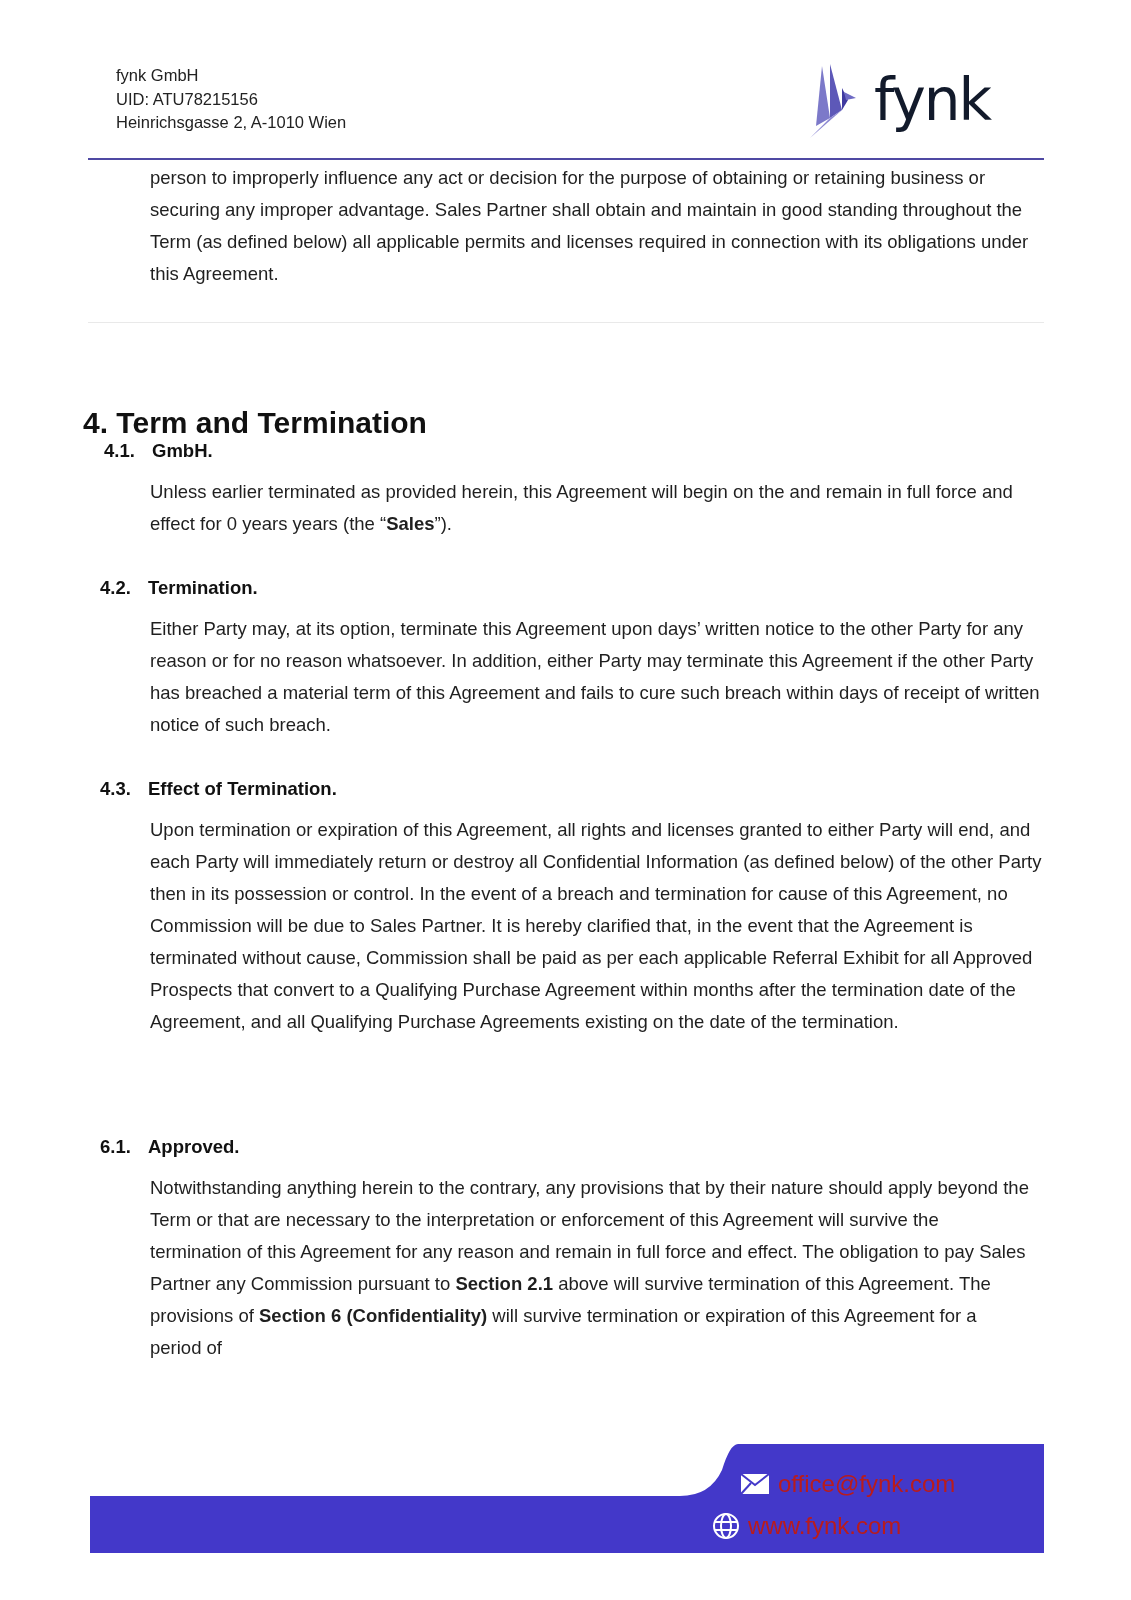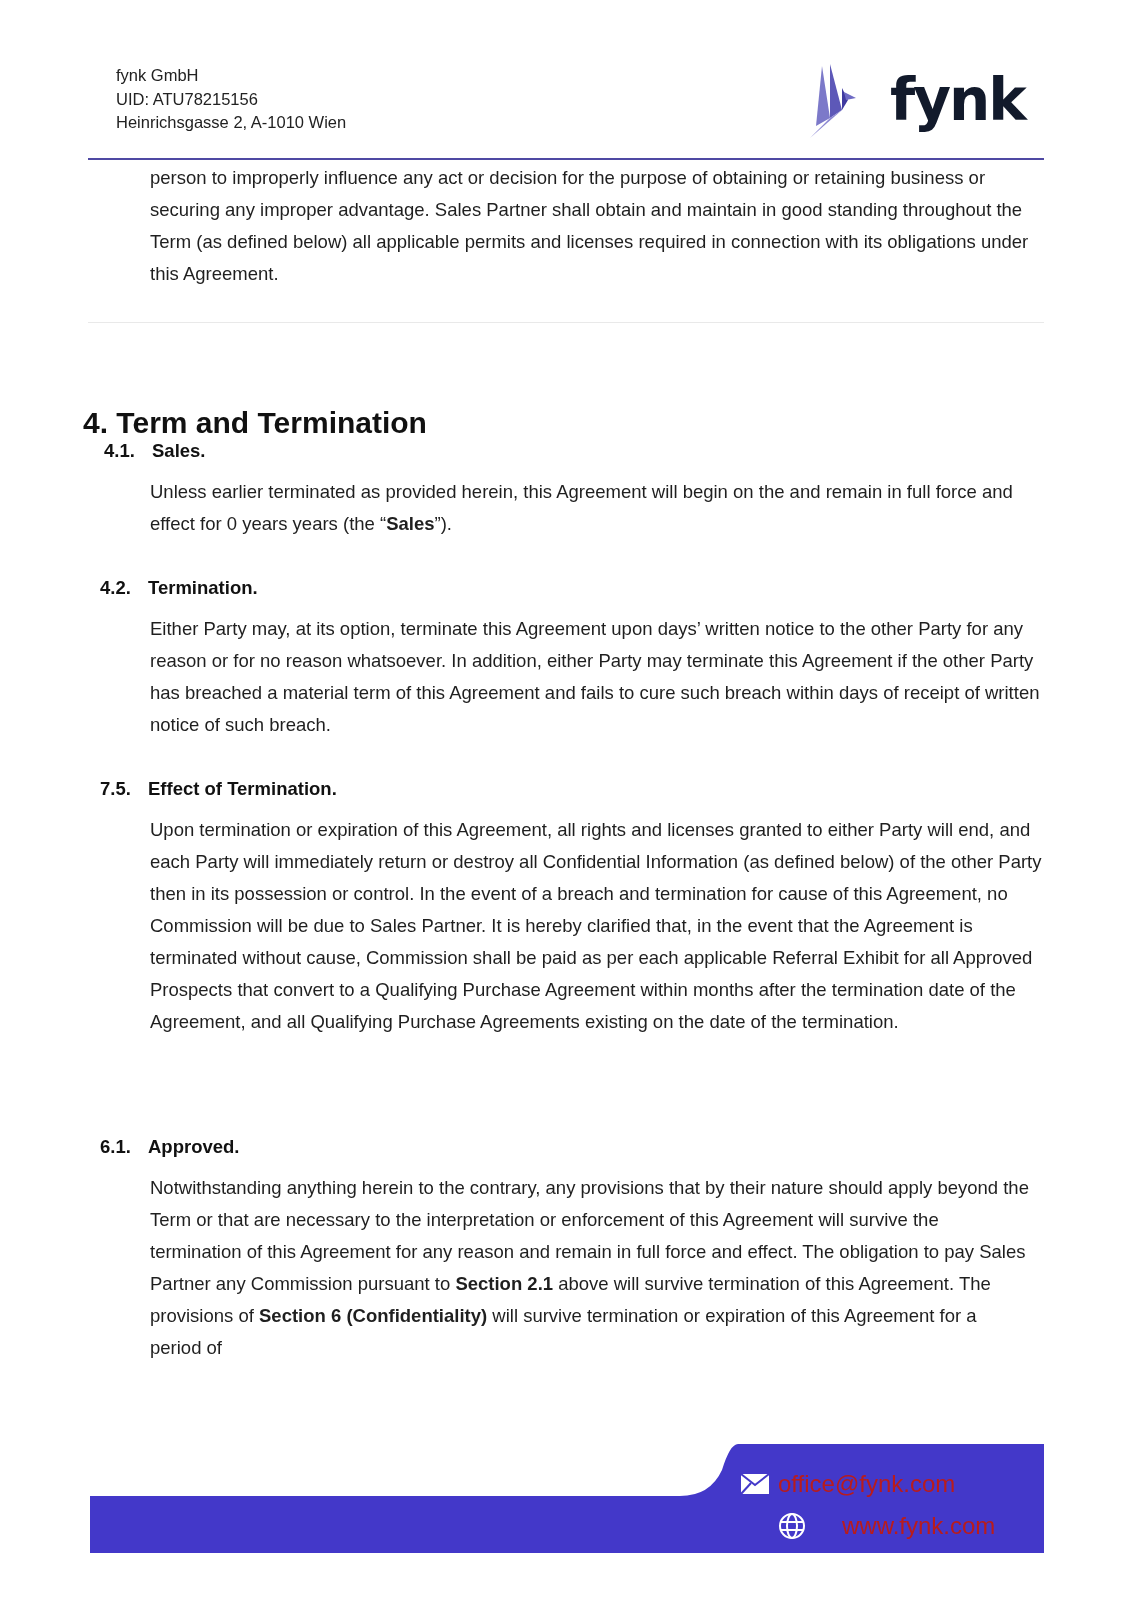--- a/index.html
+++ b/index.html
@@ -1,20 +1,20 @@
 <!DOCTYPE html>
 <html><head>
 <meta charset="utf-8">
 <style>
   html, body { margin:0; padding:0; background:#ffffff; }
   body { width:1131px; height:1600px; position:relative; overflow:hidden;
          font-family:"Liberation Sans", sans-serif; color:#1a1a1a; }
   .header-info { position:absolute; left:116px; top:64px; font-size:16.5px; line-height:23.5px; color:#222; }
   .logo { position:absolute; left:808px; top:62px; display:flex; align-items:center; }
-  .logo-word { font-family:"DejaVu Sans", sans-serif; font-weight:bold; font-size:58px; color:#121a2b; letter-spacing:-2px; margin-left:20px; line-height:1; }
+  .logo-word { font-family:"DejaVu Sans", sans-serif; font-weight:normal; font-size:58px; color:#121a2b; letter-spacing:-2px; margin-left:4px; line-height:1; }
   .header-rule { position:absolute; left:88px; top:158px; width:956px; height:2px; background:#4f49a3; }
   .body-text { position:absolute; left:150px; width:900px; font-size:18.5px; line-height:32px; color:#1f1f1f; }
   .section-divider { position:absolute; left:88px; top:322px; width:956px; height:1px; background:#e9e9e9; }
   .section-title { position:absolute; left:83px; top:370px; font-size:30px; font-weight:bold; color:#111;margin-top:36px; }
   .sub-head { position:absolute; font-size:18.5px; font-weight:bold; color:#111; }
   .sub-num { display:inline-block; width:48px; }
   b { font-weight:bold; }
   .footer { position:absolute; left:90px; top:1440px; width:954px; height:113px; }
   .footer-item { position:absolute; color:#b91c1c; font-size:24px; display:flex; align-items:center; }
 </style>
@@ -40,52 +40,52 @@
 
 <div class="header-rule"></div>
 
 <div class="body-text" style="top:162px;">person to improperly influence any act or decision for the purpose of obtaining or retaining business or securing any improper advantage. Sales Partner shall obtain and maintain in good standing throughout the Term (as defined below) all applicable permits and licenses required in connection with its obligations under this Agreement.</div>
 
 <div class="section-divider"></div>
 
 <div class="section-title">4. Term and Termination</div>
 
 <div class="sub-head" style="left:104px; top:440px;">
-  <span class="sub-num">4.1.</span><span>Sales.</span>
+  <span class="sub-num">4.1.</span><span>GmbH.</span>
 </div>
 <div class="body-text" style="top:476px;"><span>Unless earlier terminated as provided herein, this Agreement will begin on the and remain in full force and effect for 0 years years (the “</span><b>Sales</b><span>”).</span></div>
 
 <div class="sub-head" style="left:100px; top:577px;">
   <span class="sub-num">4.2.</span><span>Termination.</span>
 </div>
 <div class="body-text" style="top:613px;">Either Party may, at its option, terminate this Agreement upon  days’ written notice to the other Party for any reason or for no reason whatsoever. In addition, either Party may terminate this Agreement if the other Party has breached a material term of this Agreement and fails to cure such breach within days of receipt of written notice of such breach.</div>
 
 <div class="sub-head" style="left:100px; top:778px;">
-  <span class="sub-num">7.5.</span><span>Effect of Termination.</span>
+  <span class="sub-num">4.3.</span><span>Effect of Termination.</span>
 </div>
 <div class="body-text" style="top:814px;">Upon termination or expiration of this Agreement, all rights and licenses granted to either Party will end, and each Party will immediately return or destroy all Confidential Information (as defined below) of the other Party then in its possession or control. In the event of a breach and termination for cause of this Agreement, no Commission will be due to Sales Partner. It is hereby clarified that, in the event that the Agreement is terminated without cause, Commission shall be paid as per each applicable Referral Exhibit for all Approved Prospects that convert to a Qualifying Purchase Agreement within  months after the termination date of the Agreement, and all Qualifying Purchase Agreements existing on the date of the termination.</div>
 
 <div class="sub-head" style="left:100px; top:1136px;">
   <span class="sub-num">6.1.</span><span>Approved.</span>
 </div>
 <div class="body-text" style="top:1172px; width:880px;"><span>Notwithstanding anything herein to the contrary, any provisions that by their nature should apply beyond the Term or that are necessary to the interpretation or enforcement of this Agreement will survive the termination of this Agreement for any reason and remain in full force and effect. The obligation to pay Sales Partner any Commission pursuant to </span><b>Section 2.1</b><span> above will survive termination of this Agreement. The provisions of </span><b>Section 6 (Confidentiality)</b><span> will survive termination or expiration of this Agreement for a period of</span></div>
 
 <div class="footer">
   <svg width="954" height="113" viewBox="0 0 954 113" style="position:absolute;left:0;top:0;">
     <path d="M0,56 L590,56 Q620,56 632,30 Q640,4 648,4 L954,4 L954,113 L0,113 Z" fill="#4338c9"></path>
   </svg>
   <div class="footer-item" style="left:650px; top:30px;">
     <svg width="30" height="22" viewBox="0 0 30 22" style="margin-right:8px;">
       <rect x="1" y="1" width="28" height="20" fill="#fff"></rect>
       <polyline points="1,1 15,12 29,1" fill="none" stroke="#4338c9" stroke-width="2"></polyline>
       <polyline points="1,21 11,10 M29,21 19,10" fill="none" stroke="#4338c9" stroke-width="2"></polyline>
     </svg>
     <span>office@fynk.com</span>
   </div>
-  <div class="footer-item" style="left:688px; top:72px;gap:28px;">
+  <div class="footer-item" style="left:622px; top:72px;">
     <svg width="28" height="28" viewBox="0 0 28 28" style="margin-right:8px;">
       <circle cx="14" cy="14" r="12" fill="none" stroke="#fff" stroke-width="2"></circle>
       <ellipse cx="14" cy="14" rx="5" ry="12" fill="none" stroke="#fff" stroke-width="2"></ellipse>
       <line x1="2" y1="10" x2="26" y2="10" stroke="#fff" stroke-width="2"></line>
       <line x1="2" y1="18" x2="26" y2="18" stroke="#fff" stroke-width="2"></line>
     </svg>
     <span>www.fynk.com</span>
   </div>
 </div>
 

